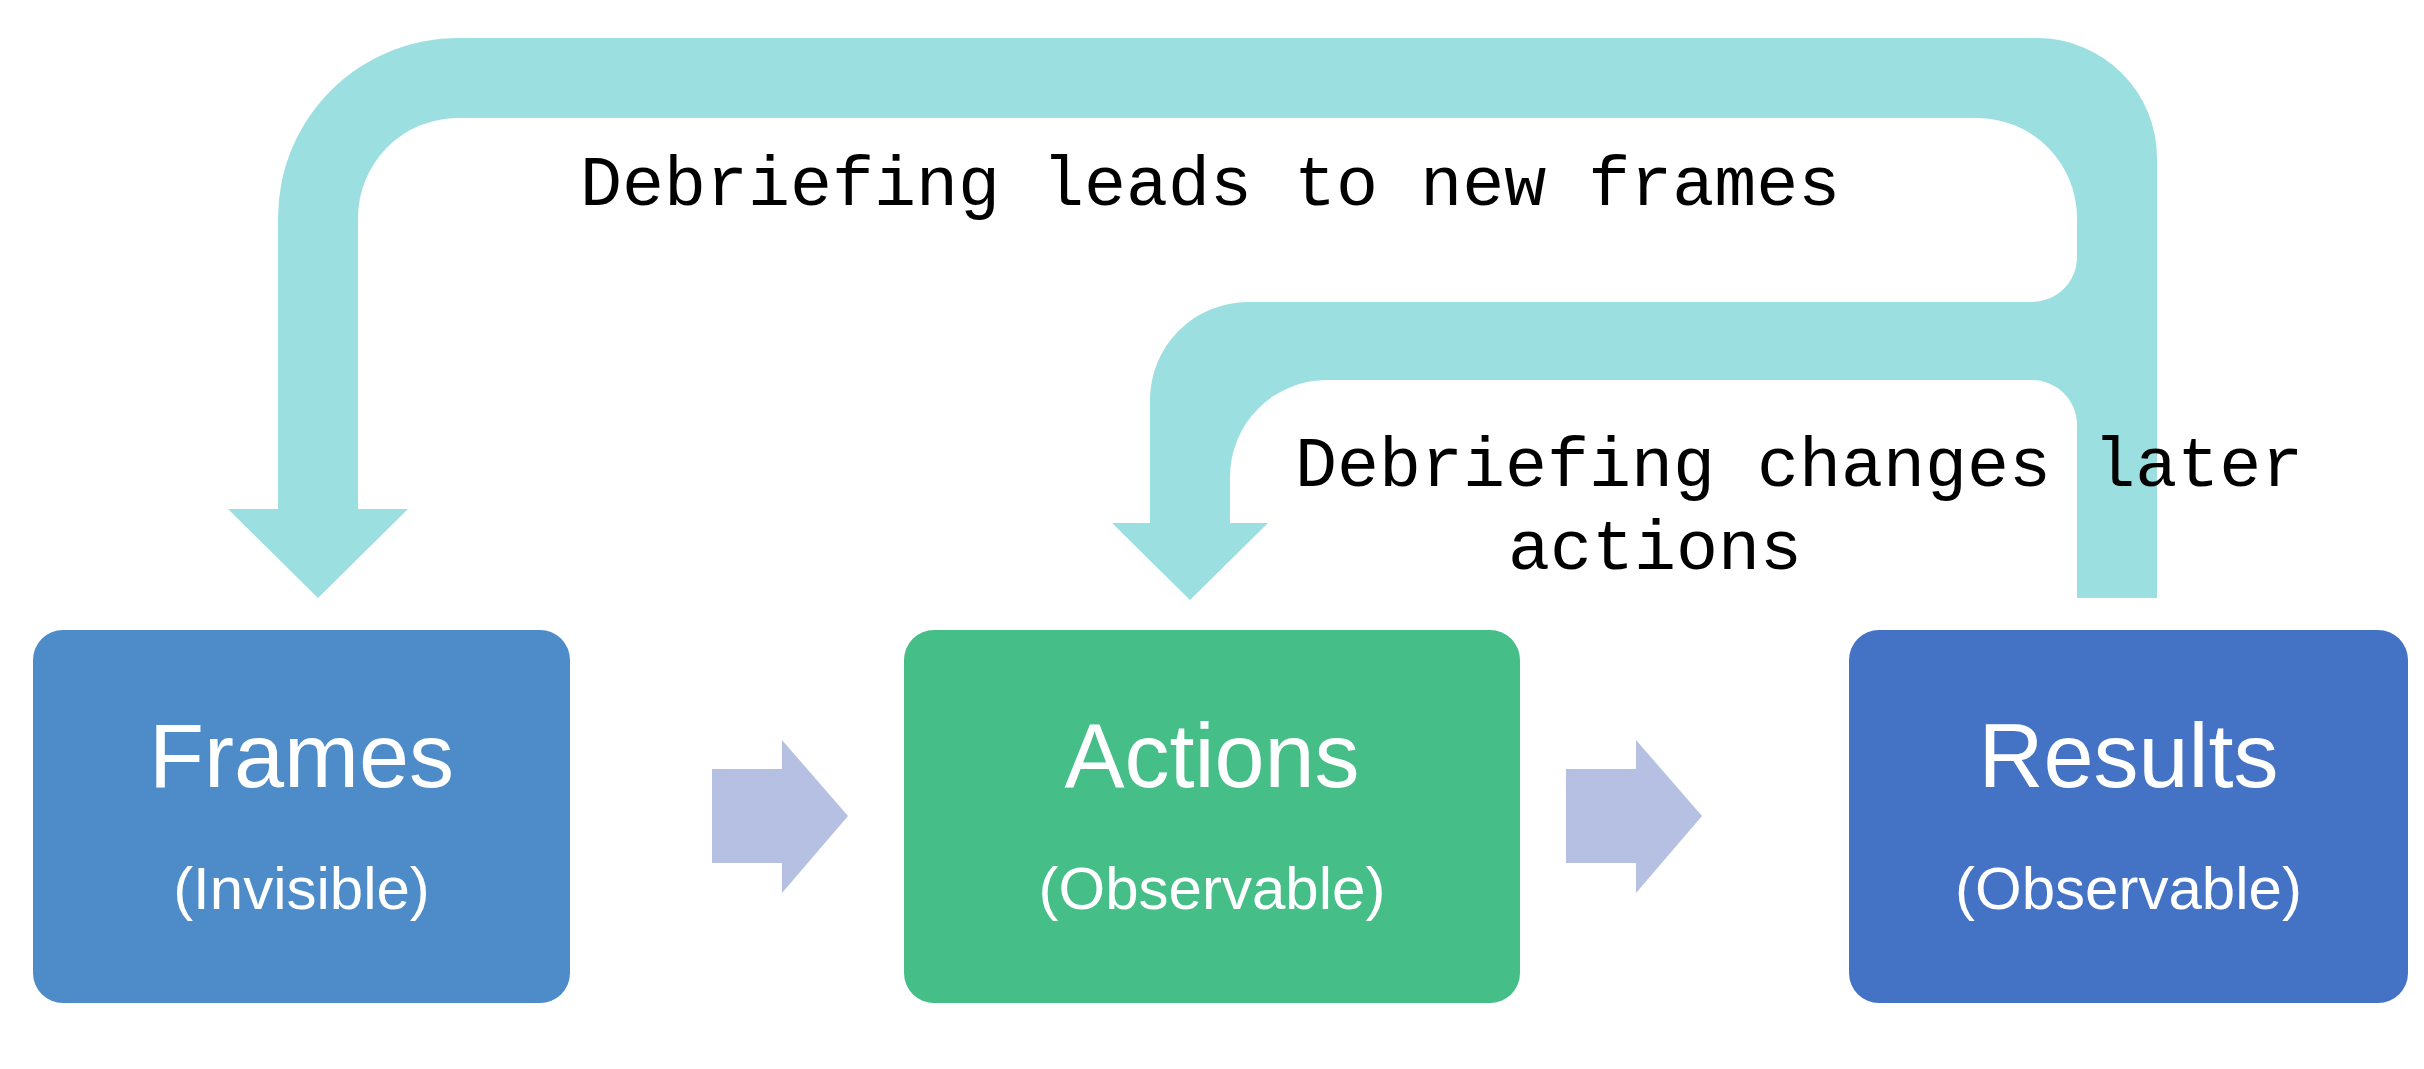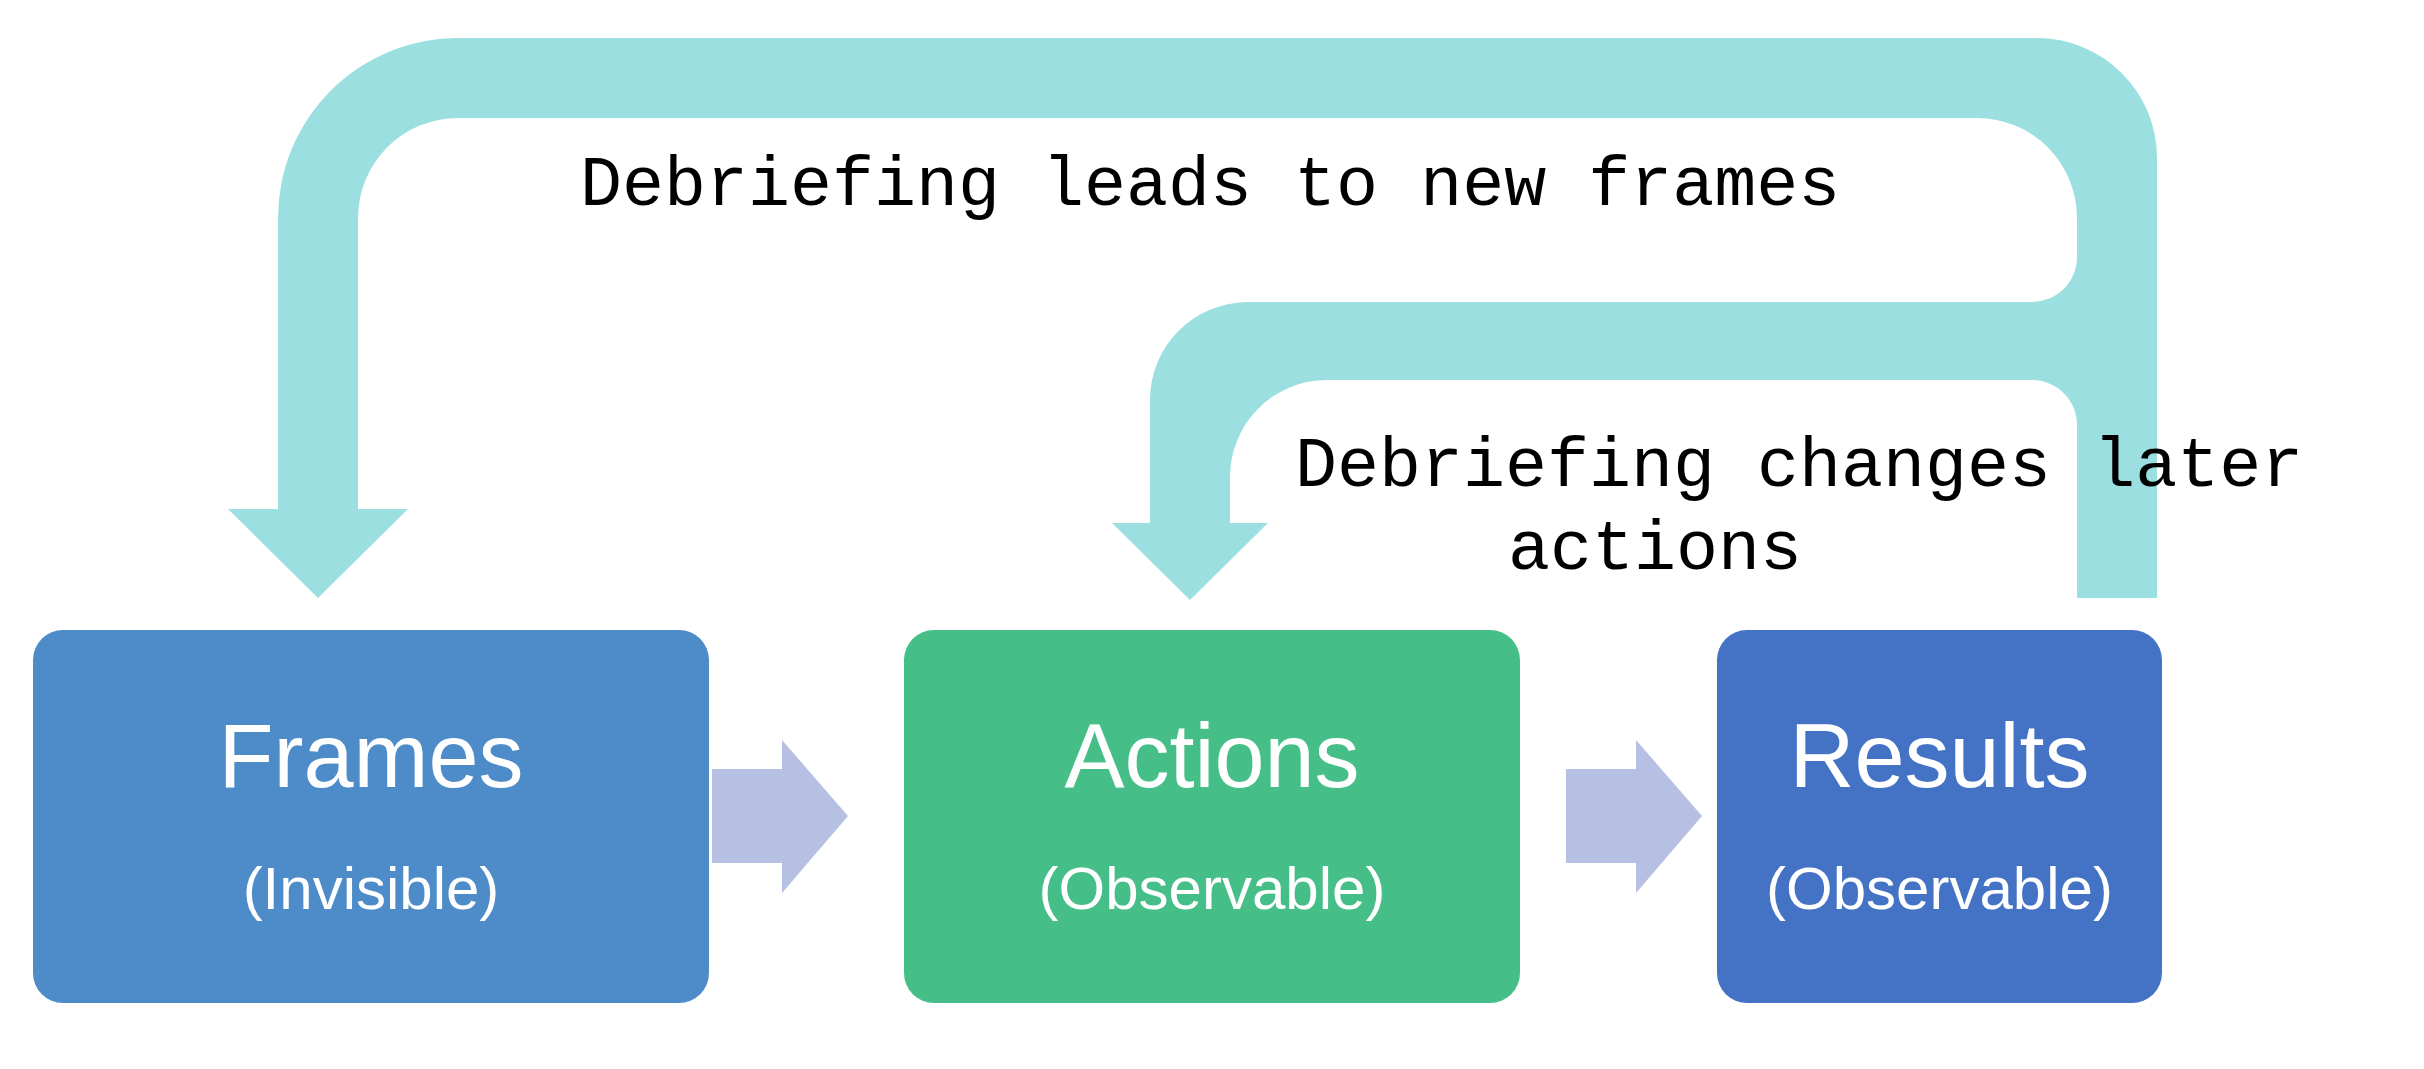--- a/index.html
+++ b/index.html
@@ -40,23 +40,23 @@
     top: 426px;
     width: 720px;
   }
   .node-box {
     position: absolute;
     top: 630px;
     height: 373px;
     border-radius: 30px;
     color: var(--box_text, #ffffff);
   }
-  #box-frames  { left: 33px;   width: 676px; background: var(--frames_box,  #4d8bc9); }
+  #box-frames  { left: 33px;   width: 537px; background: var(--frames_box,  #4d8bc9); }
   #box-actions { left: 904px;  width: 616px; background: var(--actions_box, #46be88); }
-  #box-results { left: 1717px; width: 445px; background: var(--results_box, #4472c5); }
+  #box-results { left: 1849px; width: 559px; background: var(--results_box, #4472c5); }
   .node-title, .node-subtitle {
     position: absolute;
     left: 0;
     right: 0;
     text-align: center;
     transform: translateY(-50%);
     white-space: nowrap;
   }
   .node-title {
     top: 126px;

